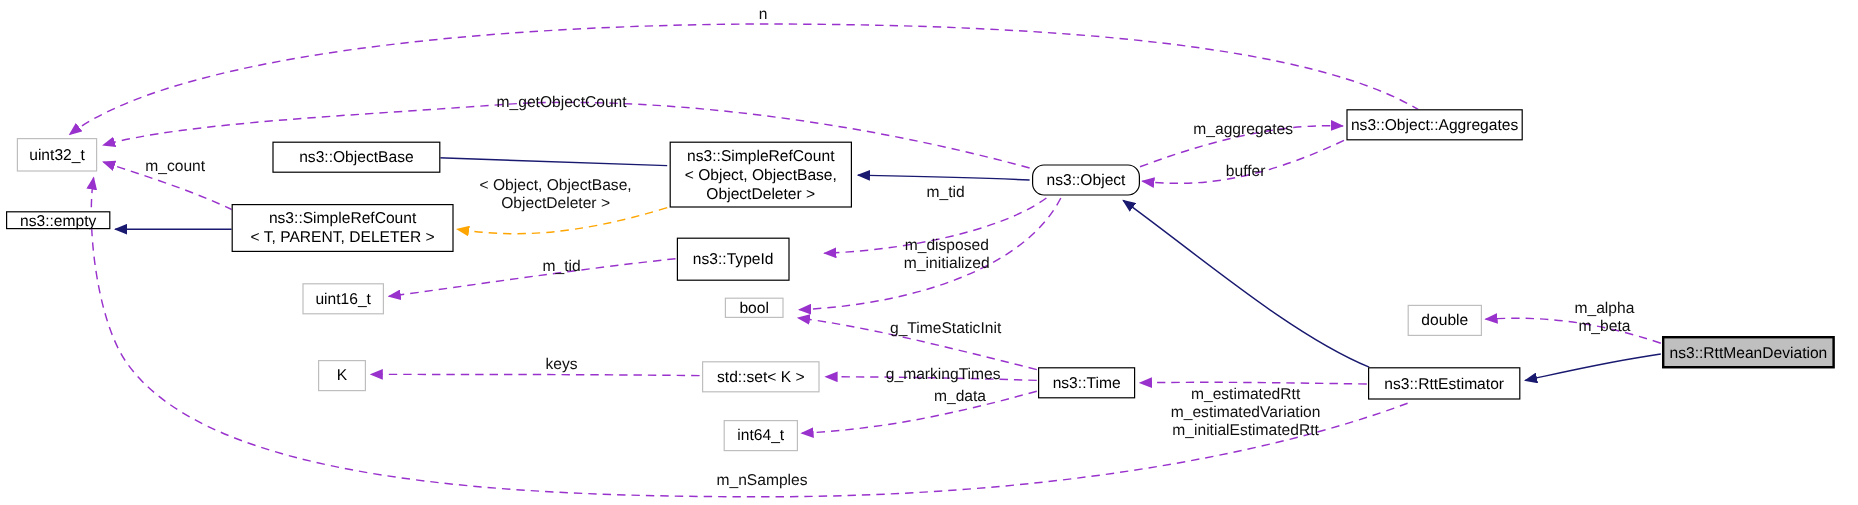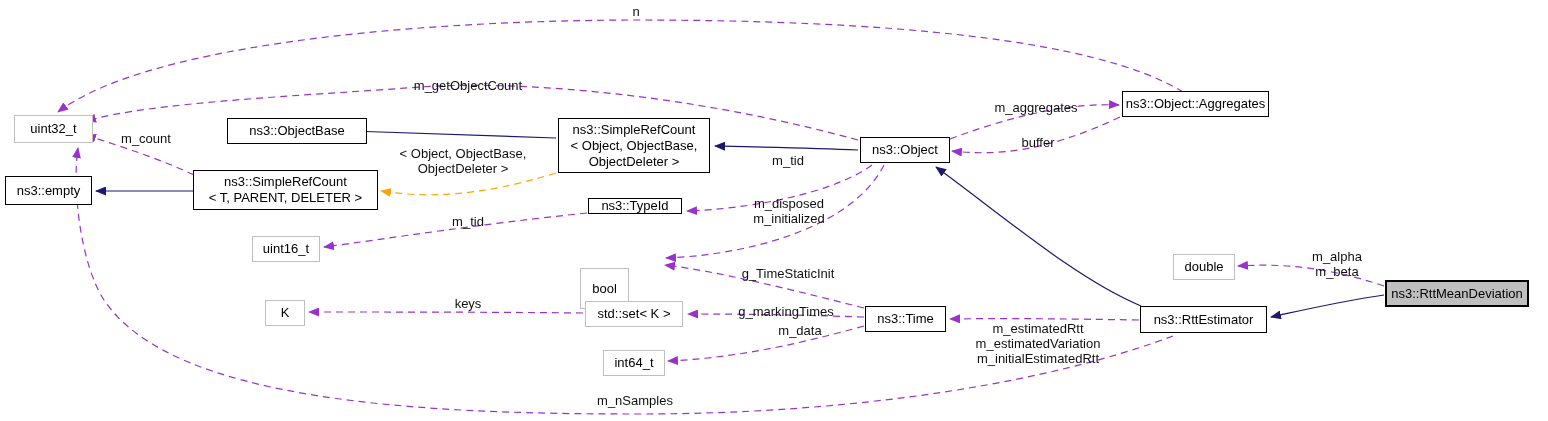--- a/index.html
+++ b/index.html
@@ -77,36 +77,36 @@
         <path class="edge association" d="M 1384,286 C 1330,268 1286,263 1238,266" stroke="#9932cc" marker-end="url(#arr-association)"></path>
         <path class="edge template" d="M 556,173 C 478,197 426,198 381,191" stroke="#ffa500" marker-end="url(#arr-template)"></path>
         <path class="edge inheritance" d="M 194,191 L 96,191" stroke="#191970" marker-end="url(#arr-inheritance)"></path>
         <path class="edge inheritance" d="M 556,138 C 480,135 415,133 349,131" stroke="#191970" marker-end="url(#arr-inheritance)"></path>
         <path class="edge inheritance" d="M 858,150 C 812,148 762,147 715,146" stroke="#191970" marker-end="url(#arr-inheritance)"></path>
         <path class="edge inheritance" d="M 1141,306 C 1076,279 1002,215 936,167" stroke="#191970" marker-end="url(#arr-inheritance)"></path>
         <path class="edge inheritance" d="M 1384,295 C 1342,301 1308,309 1271,317" stroke="#191970" marker-end="url(#arr-inheritance)"></path>
       </g>
   </svg>
   <div id="node-layer">
-      <div class="node primitive" style="left: 14px; top: 115px; width: 79px; height: 28px;">uint32_t</div>
-      <div class="node class" style="left: 5px; top: 176px; width: 87px; height: 29px;">ns3::empty</div>
+      <div class="node primitive" style="left: 14px; top: 115px; width: 67px; height: 28px;">uint32_t</div>
+      <div class="node class" style="left: 5px; top: 176px; width: 87px; height: 15px;">ns3::empty</div>
       <div class="node class" style="left: 227px; top: 118px; width: 140px; height: 26px;">ns3::ObjectBase</div>
       <div class="node class" style="left: 193px; top: 170px; width: 185px; height: 40px;">ns3::SimpleRefCount
 &lt; T, PARENT, DELETER &gt;</div>
       <div class="node class" style="left: 558px; top: 118px; width: 152px; height: 55px;">ns3::SimpleRefCount
 &lt; Object, ObjectBase,
 ObjectDeleter &gt;</div>
-      <div class="node class" style="left: 588px; top: 198px; width: 94px; height: 16px;">ns3::TypeId</div>
+      <div class="node class" style="left: 564px; top: 198px; width: 94px; height: 36px;">ns3::TypeId</div>
       <div class="node primitive" style="left: 252px; top: 236px; width: 68px; height: 26px;">uint16_t</div>
-      <div class="node primitive" style="left: 580px; top: 248px; width: 49px; height: 41px; margin-top: 20px;">bool</div>
+      <div class="node primitive" style="left: 604px; top: 248px; width: 49px; height: 17px;">bool</div>
       <div class="node primitive" style="left: 265px; top: 300px; width: 40px; height: 26px;">K</div>
       <div class="node primitive" style="left: 585px; top: 301px; width: 98px; height: 26px;">std::set&lt; K &gt;</div>
       <div class="node primitive" style="left: 603px; top: 350px; width: 62px; height: 26px;">int64_t</div>
       <div class="node class" style="left: 865px; top: 306px; width: 81px; height: 26px;">ns3::Time</div>
-      <div class="node class" style="left: 860px; top: 137px; width: 90px; height: 26px;">ns3::Object</div>
+      <div class="node class" style="left: 860px; top: 137px; width: 90px; height: 26px; border-radius: 10px;">ns3::Object</div>
       <div class="node class" style="left: 1122px; top: 91px; width: 147px; height: 26px;">ns3::Object::Aggregates</div>
       <div class="node primitive" style="left: 1173px; top: 254px; width: 62px; height: 26px;">double</div>
       <div class="node class" style="left: 1140px; top: 306px; width: 127px; height: 27px;">ns3::RttEstimator</div>
       <div class="node current" style="left: 1385px; top: 280px; width: 144px; height: 27px;">ns3::RttMeanDeviation</div>
     </div>
   <div id="label-layer">
       <div class="edge-label" style="left: 636px; top: 11px;">n</div>
       <div class="edge-label" style="left: 468px; top: 85px;">m_getObjectCount</div>
       <div class="edge-label" style="left: 146px; top: 138px;">m_count</div>
       <div class="edge-label" style="left: 635px; top: 400px;">m_nSamples</div>

